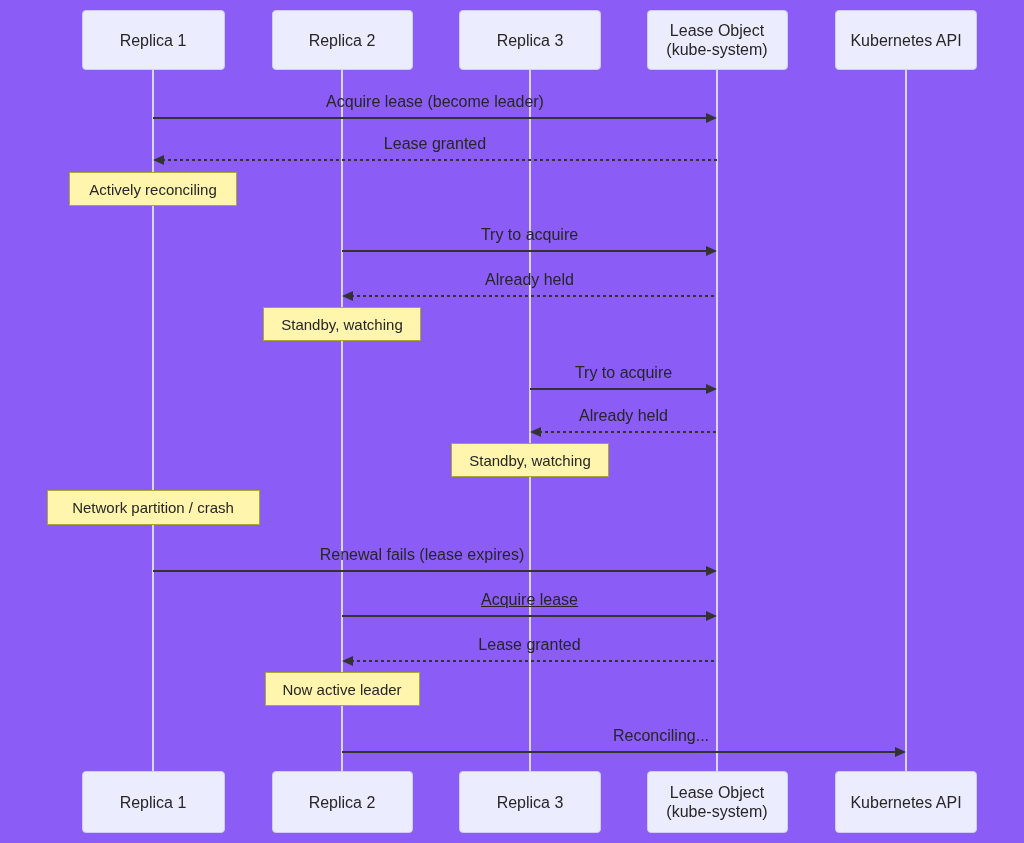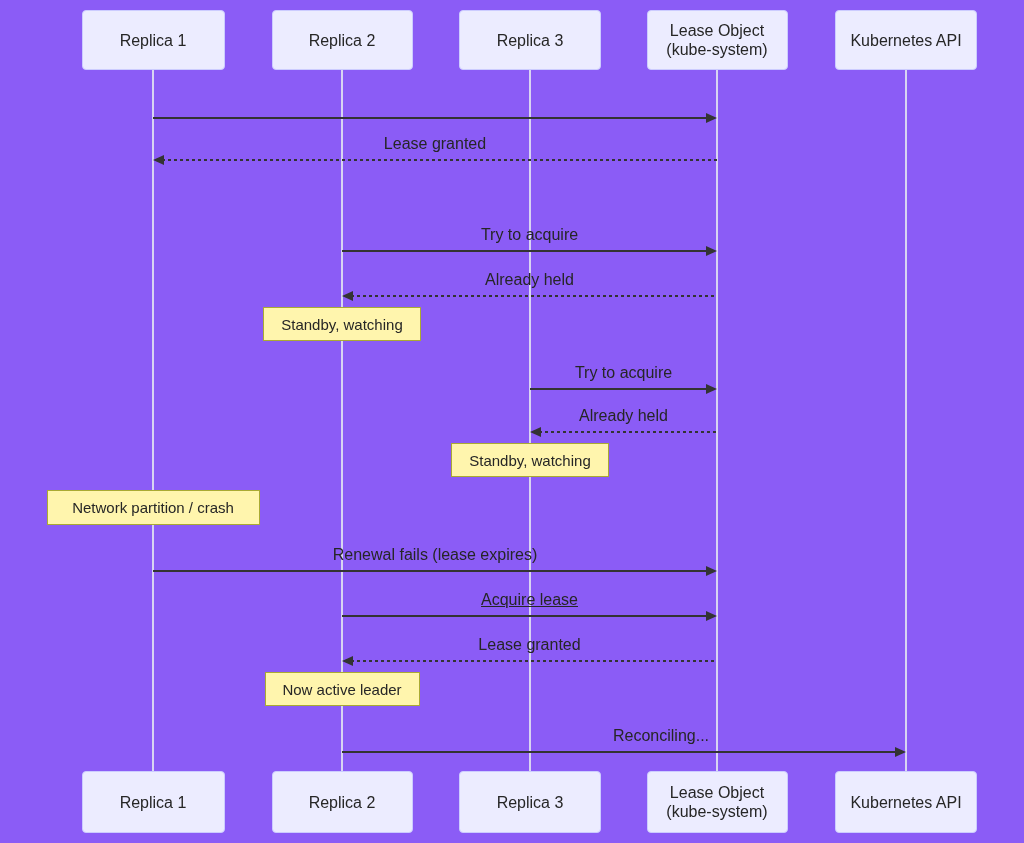--- a/index.html
+++ b/index.html
@@ -85,44 +85,46 @@
       <div>(kube-system)</div>
     </div>
     <div class="actor-box" style="left: 835px; top: 10px; width: 142px; height: 60px; background: rgb(236, 236, 255); border-color: rgb(204, 204, 255); color: rgb(38, 38, 38);">
       <div>Kubernetes API</div>
     </div>
     <div class="actor-box" style="left: 835px; top: 771px; width: 142px; height: 62px; background: rgb(236, 236, 255); border-color: rgb(204, 204, 255); color: rgb(38, 38, 38);">
       <div>Kubernetes API</div>
     </div>
     <div class="msg-line" style="left: 153px; top: 117px; width: 555px; background: rgb(51, 51, 51);"></div>
     <div class="arrowhead" style="top: 113px; border-top: 5px solid transparent; border-bottom: 5px solid transparent; left: 706px; border-left: 11px solid rgb(51, 51, 51);"></div>
+    <div class="msg-label" style="left: 435px; top: 92px; color: rgb(38, 38, 38);">Acquire lease (become leader)</div>
     <div class="msg-line" style="left: 162px; top: 159px; width: 555px; background: repeating-linear-gradient(90deg, rgb(51, 51, 51) 0px, rgb(51, 51, 51) 3px, transparent 3px, transparent 6px);"></div>
     <div class="arrowhead" style="top: 155px; border-top: 5px solid transparent; border-bottom: 5px solid transparent; left: 153px; border-right: 11px solid rgb(51, 51, 51);"></div>
     <div class="msg-label" style="left: 435px; top: 134px; color: rgb(38, 38, 38);">Lease granted</div>
     <div class="msg-line" style="left: 342px; top: 250px; width: 366px; background: rgb(51, 51, 51);"></div>
     <div class="arrowhead" style="top: 246px; border-top: 5px solid transparent; border-bottom: 5px solid transparent; left: 706px; border-left: 11px solid rgb(51, 51, 51);"></div>
     <div class="msg-label" style="left: 529.5px; top: 225px; color: rgb(38, 38, 38);">Try to acquire</div>
     <div class="msg-line" style="left: 351px; top: 295px; width: 366px; background: repeating-linear-gradient(90deg, rgb(51, 51, 51) 0px, rgb(51, 51, 51) 3px, transparent 3px, transparent 6px);"></div>
     <div class="arrowhead" style="top: 291px; border-top: 5px solid transparent; border-bottom: 5px solid transparent; left: 342px; border-right: 11px solid rgb(51, 51, 51);"></div>
     <div class="msg-label" style="left: 529.5px; top: 270px; color: rgb(38, 38, 38);">Already held</div>
     <div class="msg-line" style="left: 530px; top: 388px; width: 178px; background: rgb(51, 51, 51);"></div>
     <div class="arrowhead" style="top: 384px; border-top: 5px solid transparent; border-bottom: 5px solid transparent; left: 706px; border-left: 11px solid rgb(51, 51, 51);"></div>
     <div class="msg-label" style="left: 623.5px; top: 363px; color: rgb(38, 38, 38);">Try to acquire</div>
     <div class="msg-line" style="left: 539px; top: 431px; width: 178px; background: repeating-linear-gradient(90deg, rgb(51, 51, 51) 0px, rgb(51, 51, 51) 3px, transparent 3px, transparent 6px);"></div>
     <div class="arrowhead" style="top: 427px; border-top: 5px solid transparent; border-bottom: 5px solid transparent; left: 530px; border-right: 11px solid rgb(51, 51, 51);"></div>
     <div class="msg-label" style="left: 623.5px; top: 406px; color: rgb(38, 38, 38);">Already held</div>
     <div class="msg-line" style="left: 153px; top: 570px; width: 555px; background: rgb(51, 51, 51);"></div>
     <div class="arrowhead" style="top: 566px; border-top: 5px solid transparent; border-bottom: 5px solid transparent; left: 706px; border-left: 11px solid rgb(51, 51, 51);"></div>
-    <div class="msg-label" style="left: 435px; top: 545px; color: rgb(38, 38, 38);">Renewal fails (lease expires)</div>
+    <div class="msg-label" style="left: 422px; top: 545px; color: rgb(38, 38, 38);">Renewal fails (lease expires)</div>
     <div class="msg-line" style="left: 342px; top: 615px; width: 366px; background: rgb(51, 51, 51);"></div>
     <div class="arrowhead" style="top: 611px; border-top: 5px solid transparent; border-bottom: 5px solid transparent; left: 706px; border-left: 11px solid rgb(51, 51, 51);"></div>
     <div class="msg-label" style="left: 529.5px; top: 590px; color: rgb(38, 38, 38); text-decoration: underline;">Acquire lease</div>
     <div class="msg-line" style="left: 351px; top: 660px; width: 366px; background: repeating-linear-gradient(90deg, rgb(51, 51, 51) 0px, rgb(51, 51, 51) 3px, transparent 3px, transparent 6px);"></div>
     <div class="arrowhead" style="top: 656px; border-top: 5px solid transparent; border-bottom: 5px solid transparent; left: 342px; border-right: 11px solid rgb(51, 51, 51);"></div>
     <div class="msg-label" style="left: 529.5px; top: 635px; color: rgb(38, 38, 38);">Lease granted</div>
     <div class="msg-line" style="left: 342px; top: 751px; width: 555px; background: rgb(51, 51, 51);"></div>
     <div class="arrowhead" style="top: 747px; border-top: 5px solid transparent; border-bottom: 5px solid transparent; left: 895px; border-left: 11px solid rgb(51, 51, 51);"></div>
     <div class="msg-label" style="left: 661px; top: 726px; color: rgb(38, 38, 38);">Reconciling...</div>
+    <div class="note" style="left: 69px; top: 172px; width: 168px; height: 34px; background: rgb(255, 245, 173); border-color: rgb(170, 170, 51); color: rgb(38, 38, 38);">Actively reconciling</div>
     <div class="note" style="left: 263px; top: 307px; width: 158px; height: 34px; background: rgb(255, 245, 173); border-color: rgb(170, 170, 51); color: rgb(38, 38, 38);">Standby, watching</div>
     <div class="note" style="left: 451px; top: 443px; width: 158px; height: 34px; background: rgb(255, 245, 173); border-color: rgb(170, 170, 51); color: rgb(38, 38, 38);">Standby, watching</div>
     <div class="note" style="left: 46.5px; top: 490px; width: 213px; height: 35px; background: rgb(255, 245, 173); border-color: rgb(170, 170, 51); color: rgb(38, 38, 38);">Network partition / crash</div>
     <div class="note" style="left: 264.5px; top: 672px; width: 155px; height: 34px; background: rgb(255, 245, 173); border-color: rgb(170, 170, 51); color: rgb(38, 38, 38);">Now active leader</div>
   </div>
 
 </body></html>

